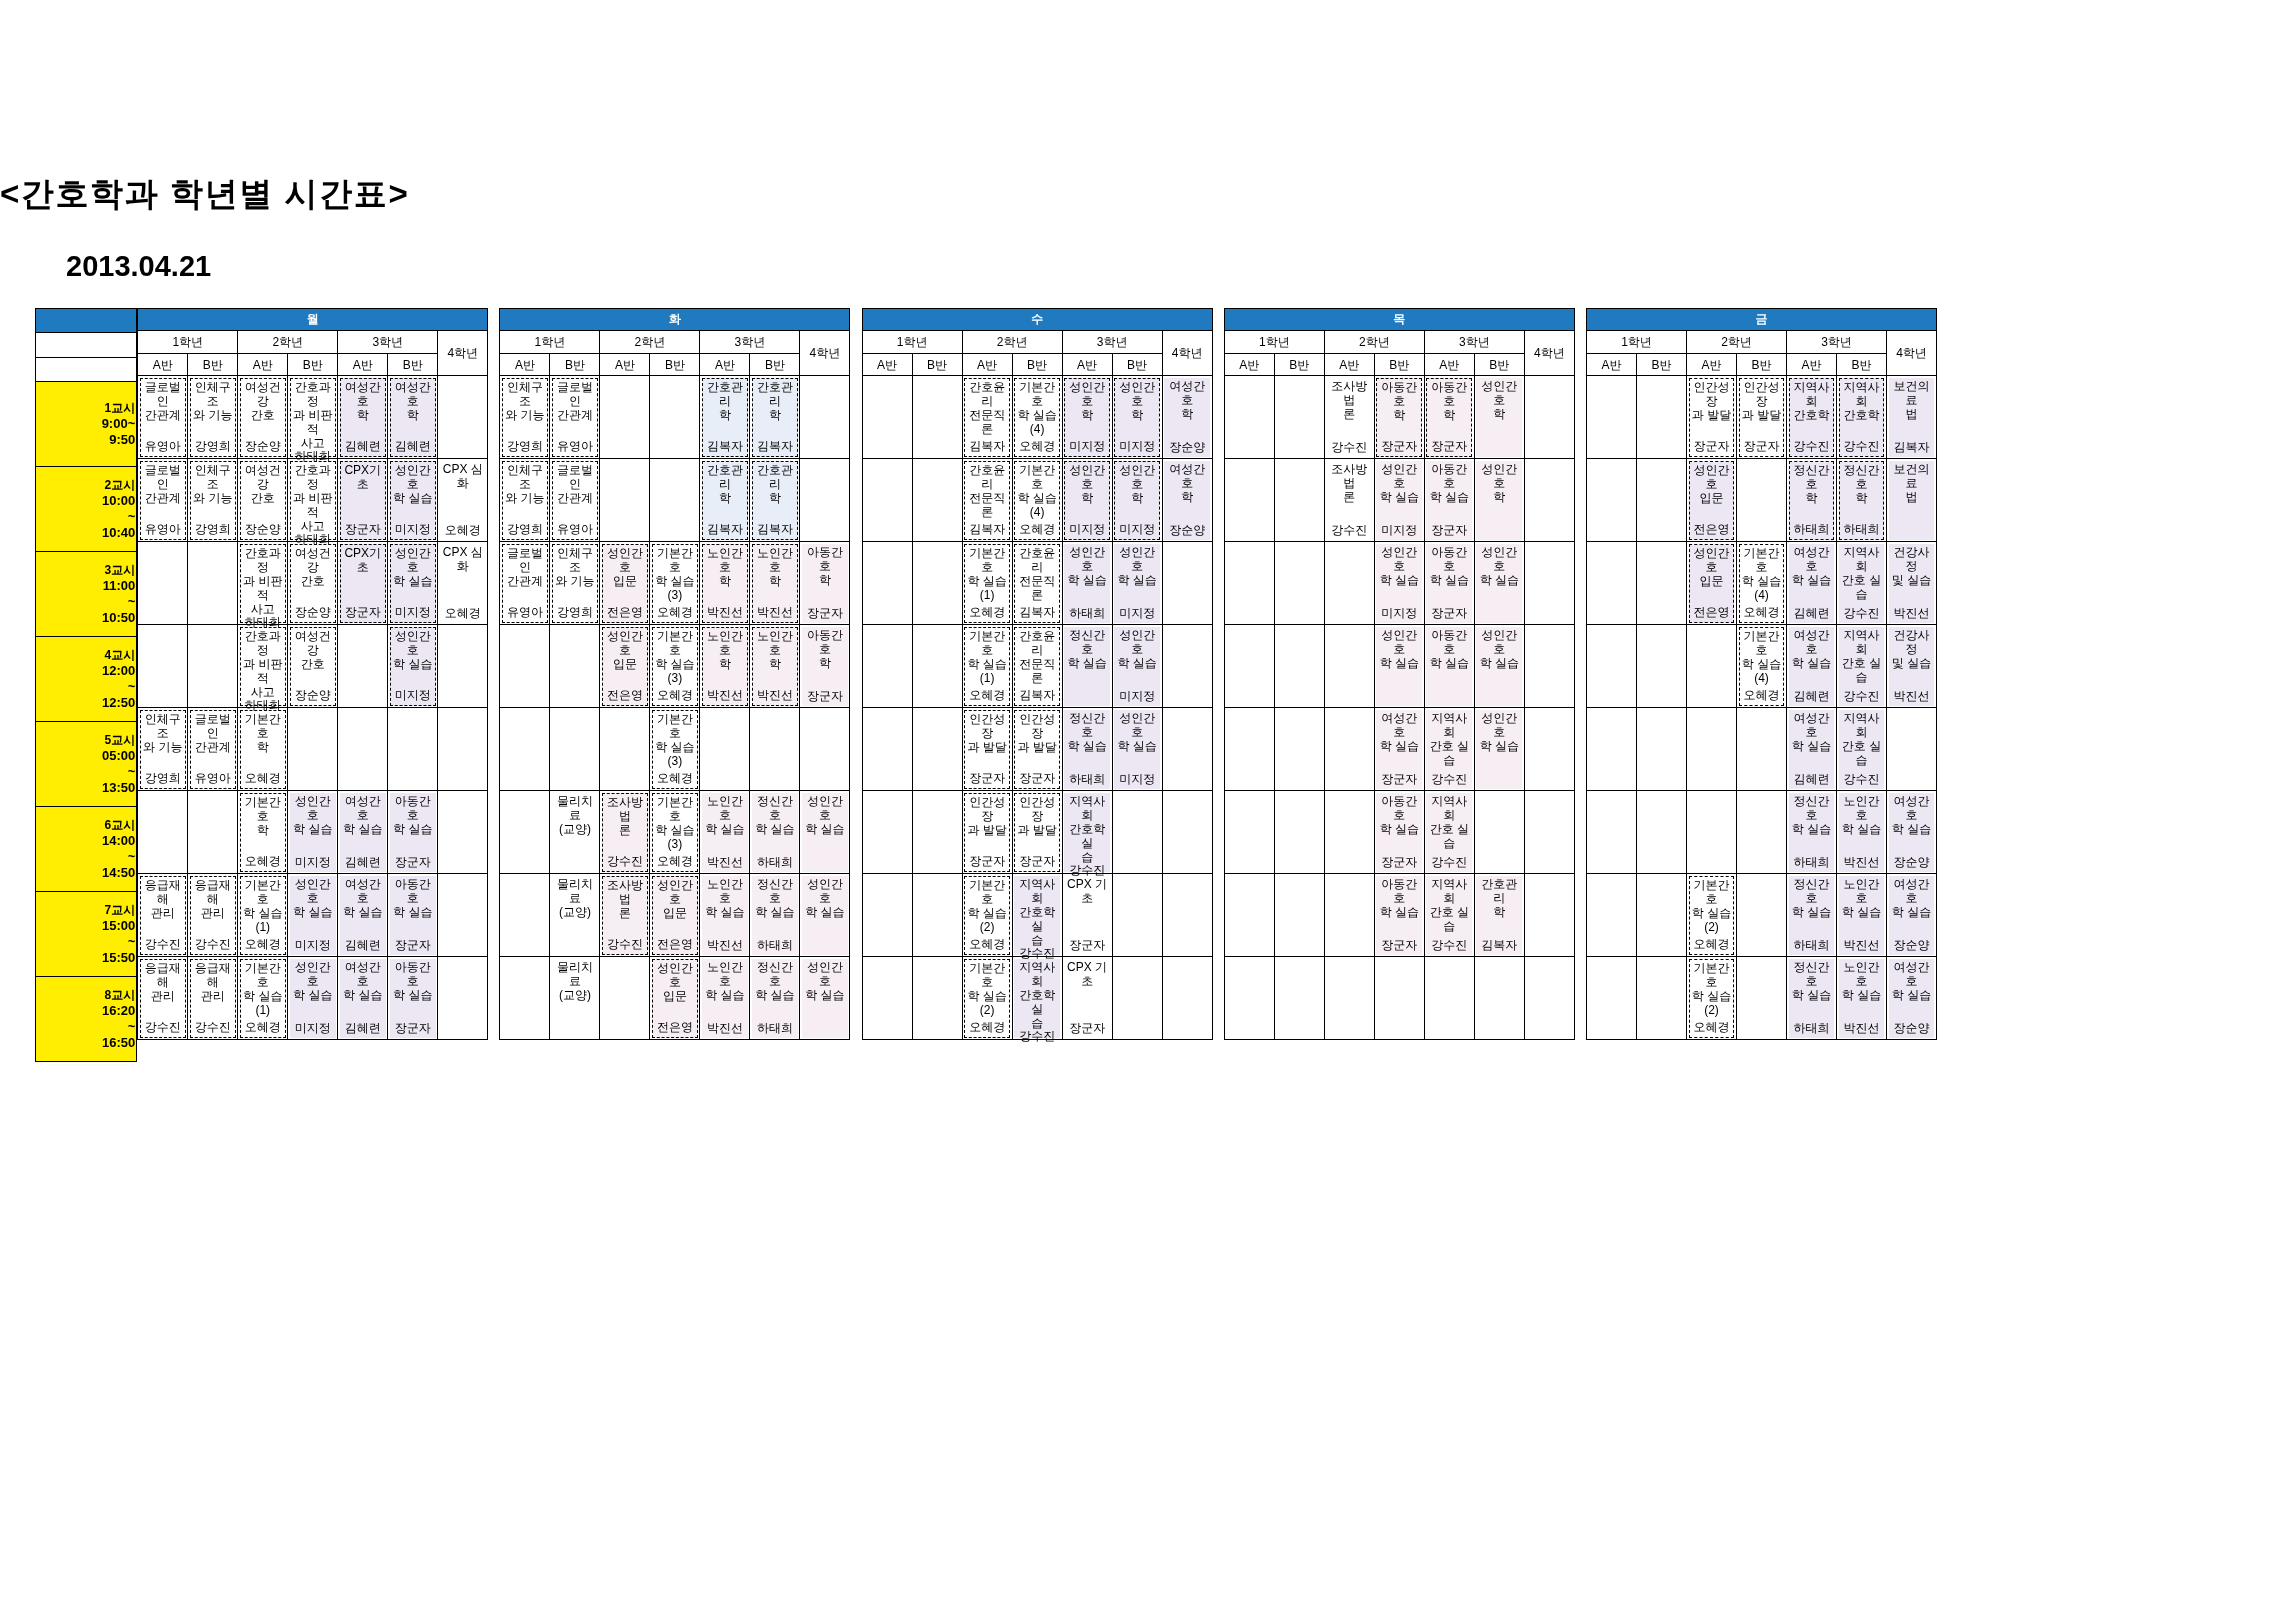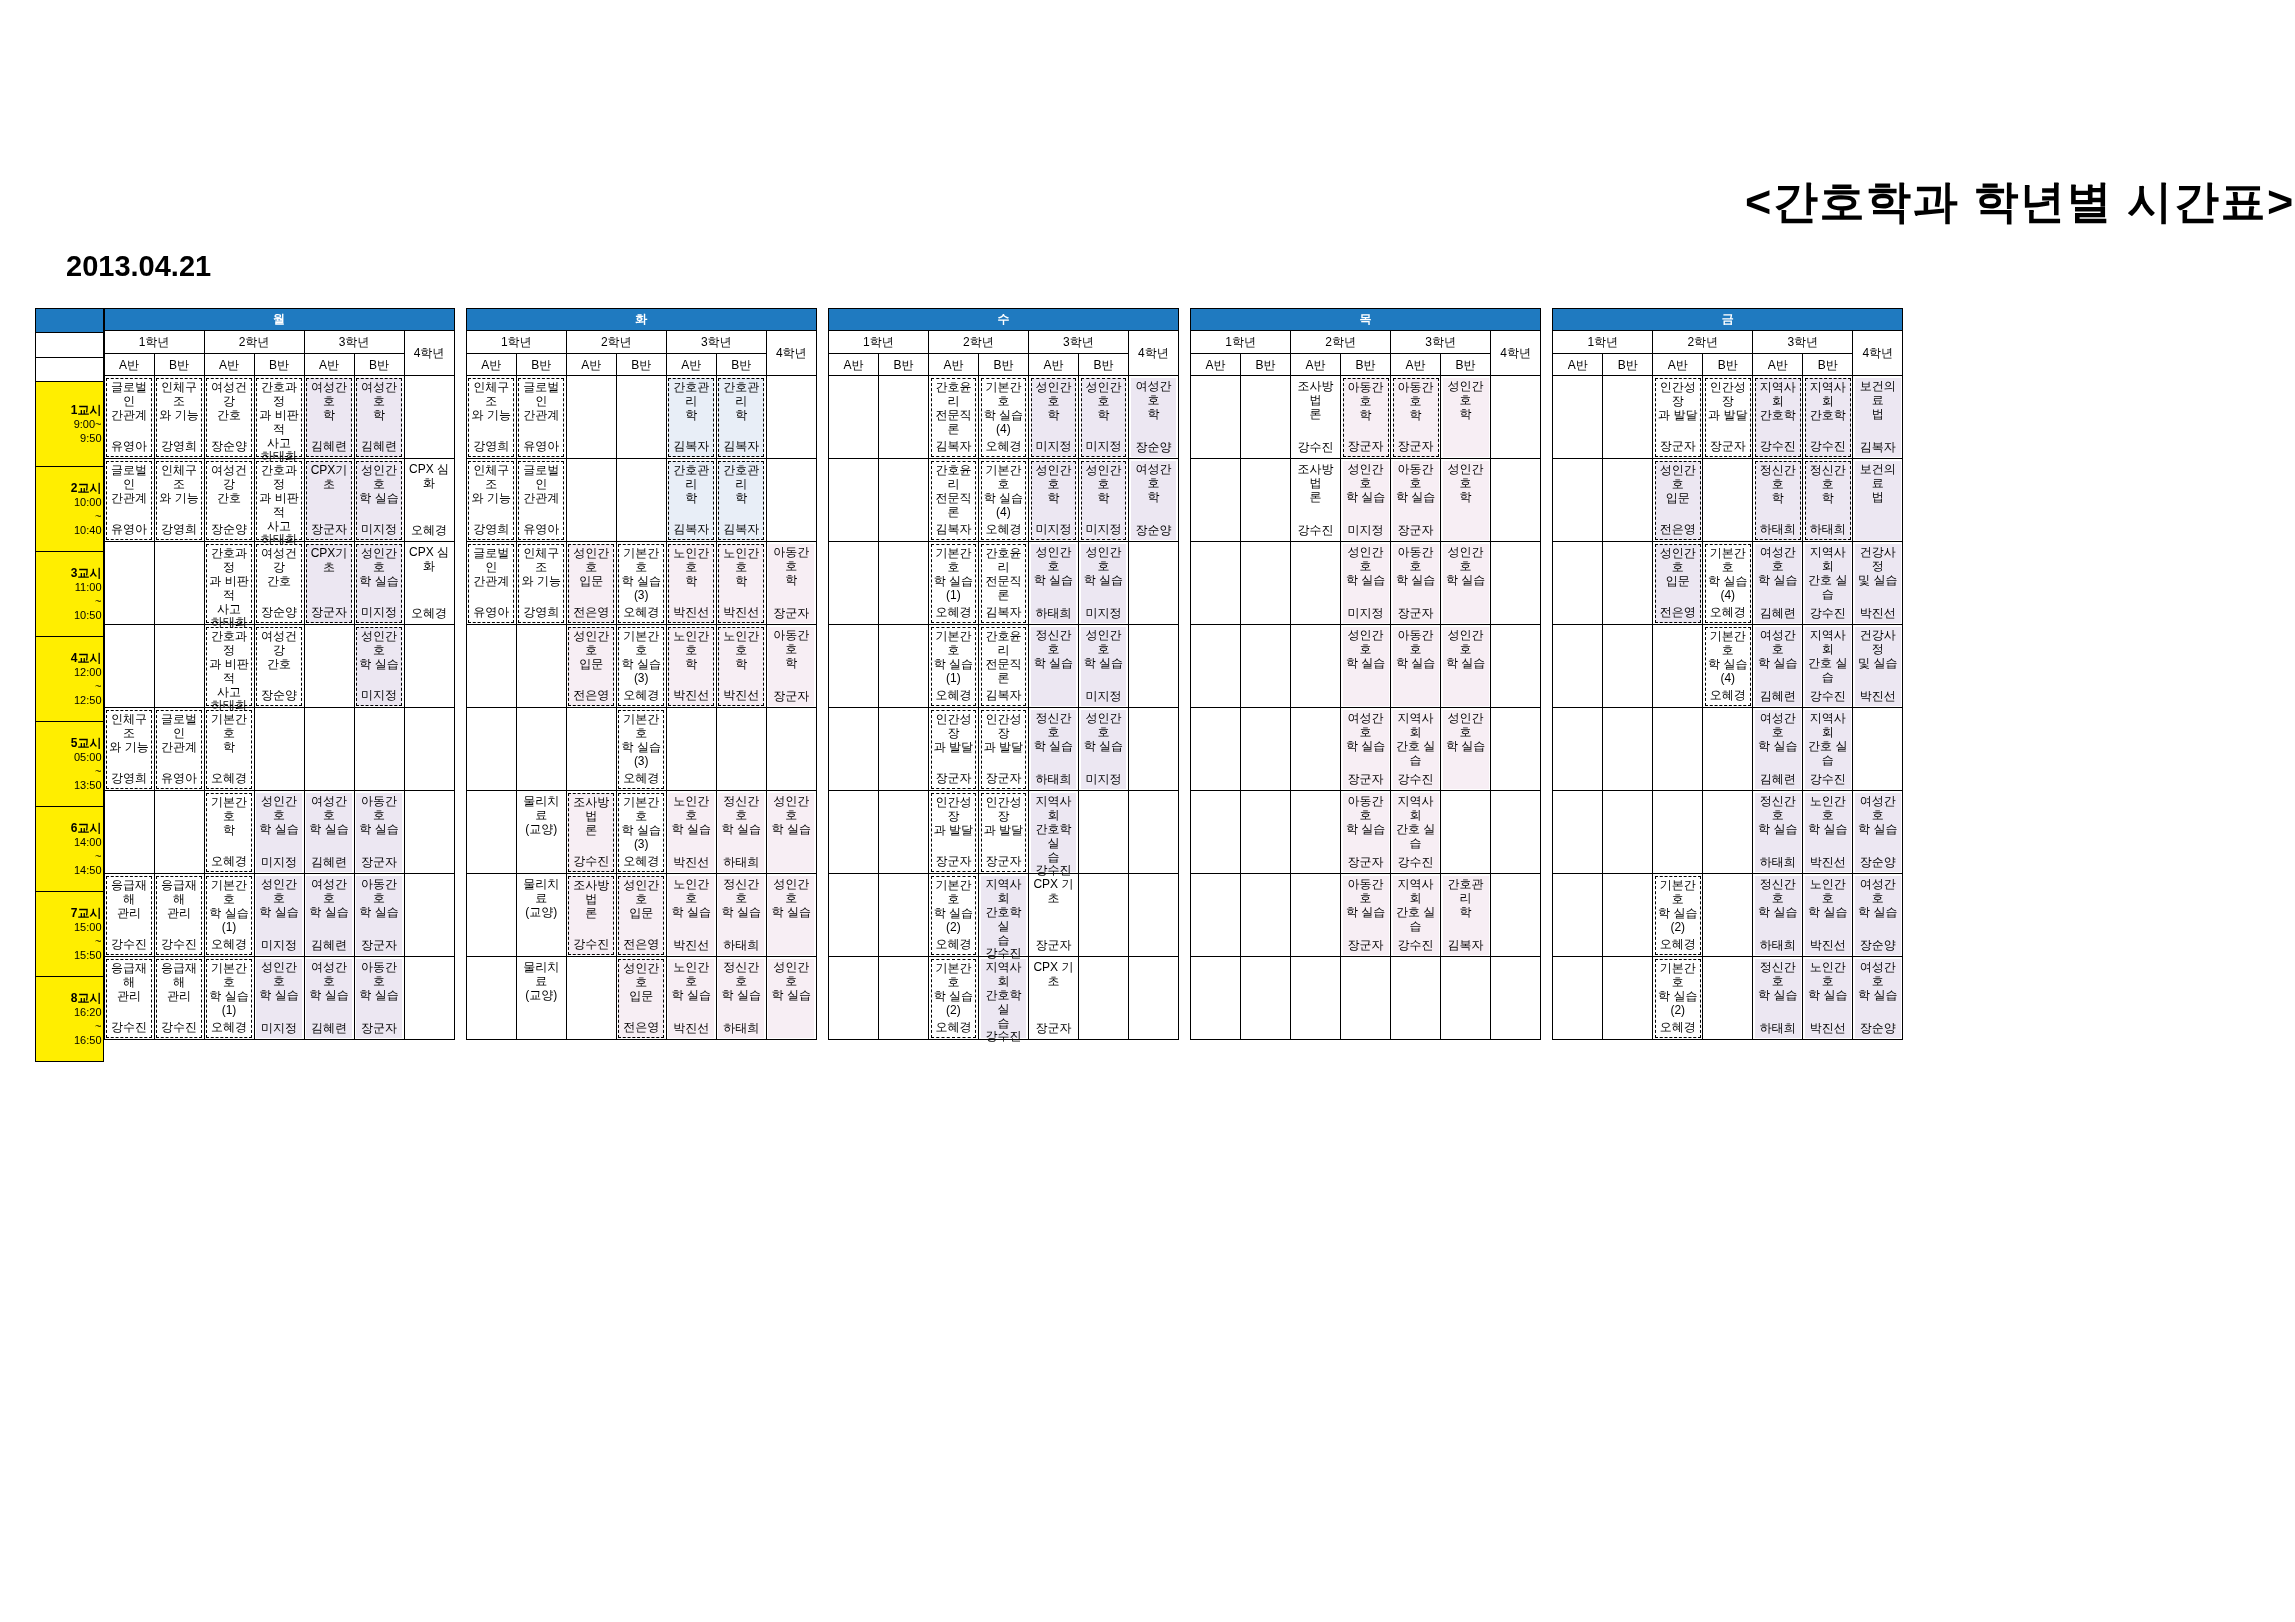--- a/index.html
+++ b/index.html
@@ -18,22 +18,22 @@
   #page {
     position: relative;
     width: 2295px;
     height: 1623px;
   }
   .doc-title {
     position: absolute;
     top: 172px;
     left: 0;
     width: 2295px;
-    text-align: right;
-    font-size: 45px;
+    text-align: left;
+    font-size: 33px;
     font-weight: bold;
     letter-spacing: 1.6px;
   }
   .doc-date {
     position: absolute;
     top: 250px;
     left: 66px;
     font-size: 29px;
     font-weight: bold;
   }
@@ -99,21 +99,21 @@
     background: #ffffff;
     height: 21px;
   }
   .timecol td.slot {
     background: #ffee00;
     font-weight: bold;
     font-size: 11.2px;
     height: 82px;
   }
   .slot-label { font-size: 12px; }
-  .slot-time { font-size: 11px; font-weight: normal; }
+  .slot-time { font-size: 13px; font-weight: bold; margin-left: 28px; }
   
   .cell {
     position: relative;
     height: 82px;
     box-sizing: border-box;
   }
   .blk {
     position: absolute;
     left: 1.6px; right: 1.6px; top: 1.6px; bottom: 1.6px;
     display: flex;

